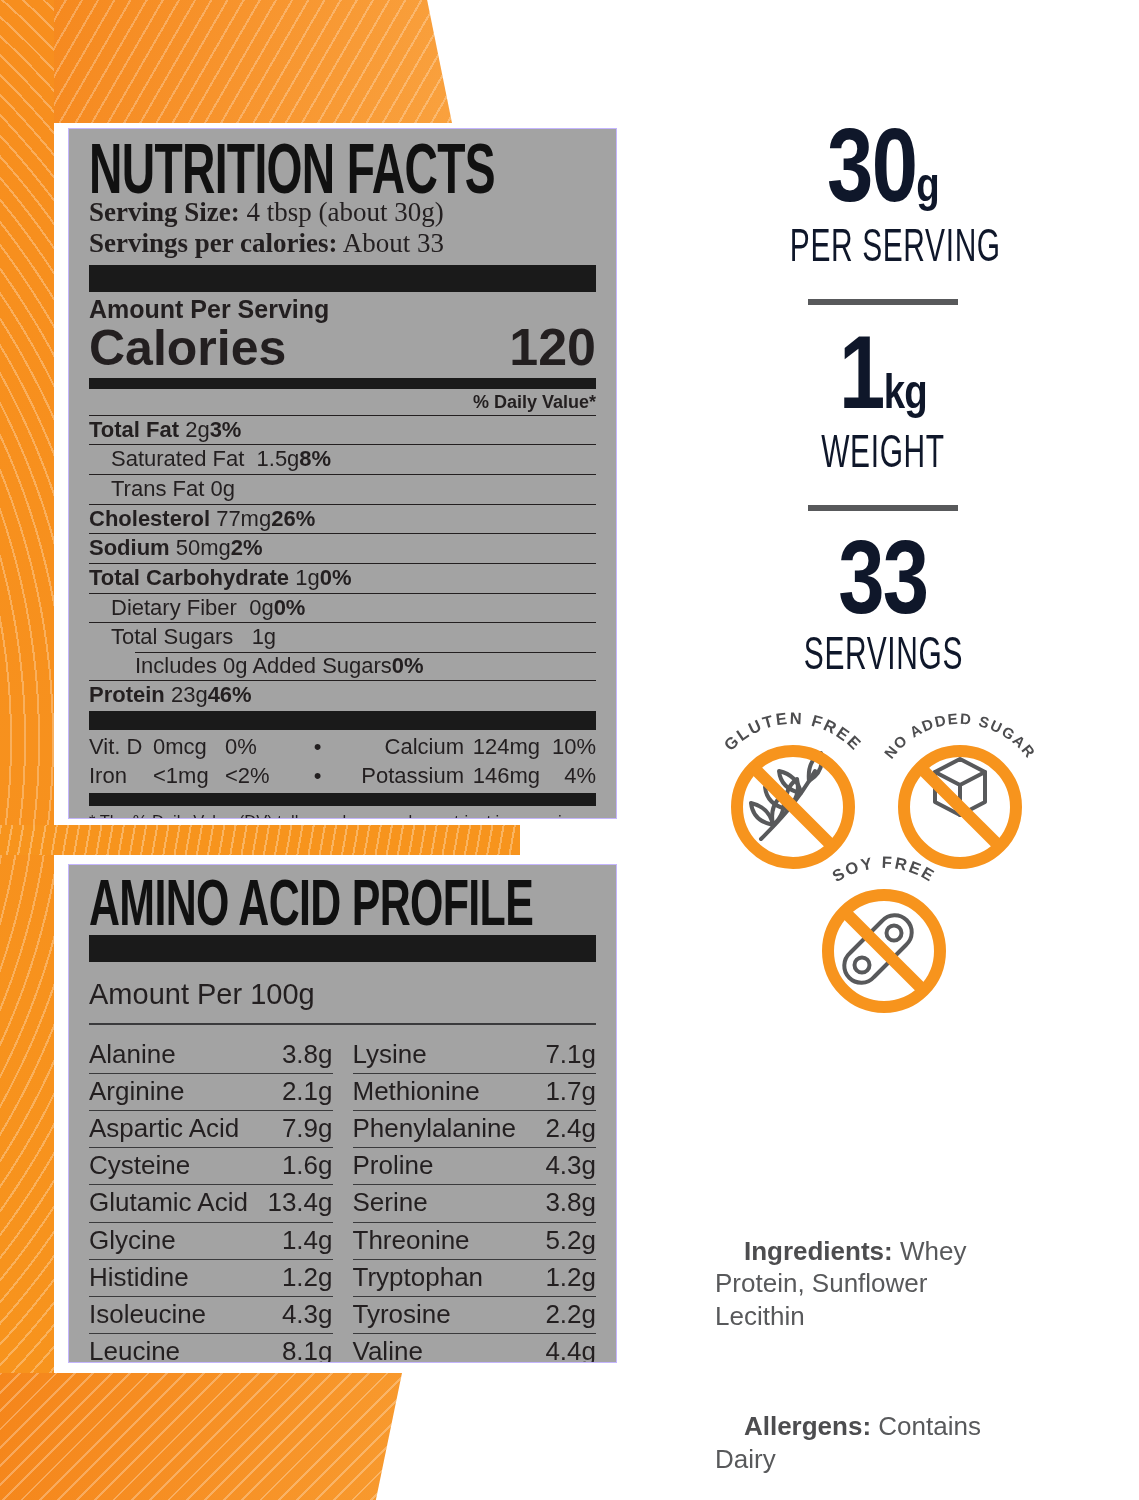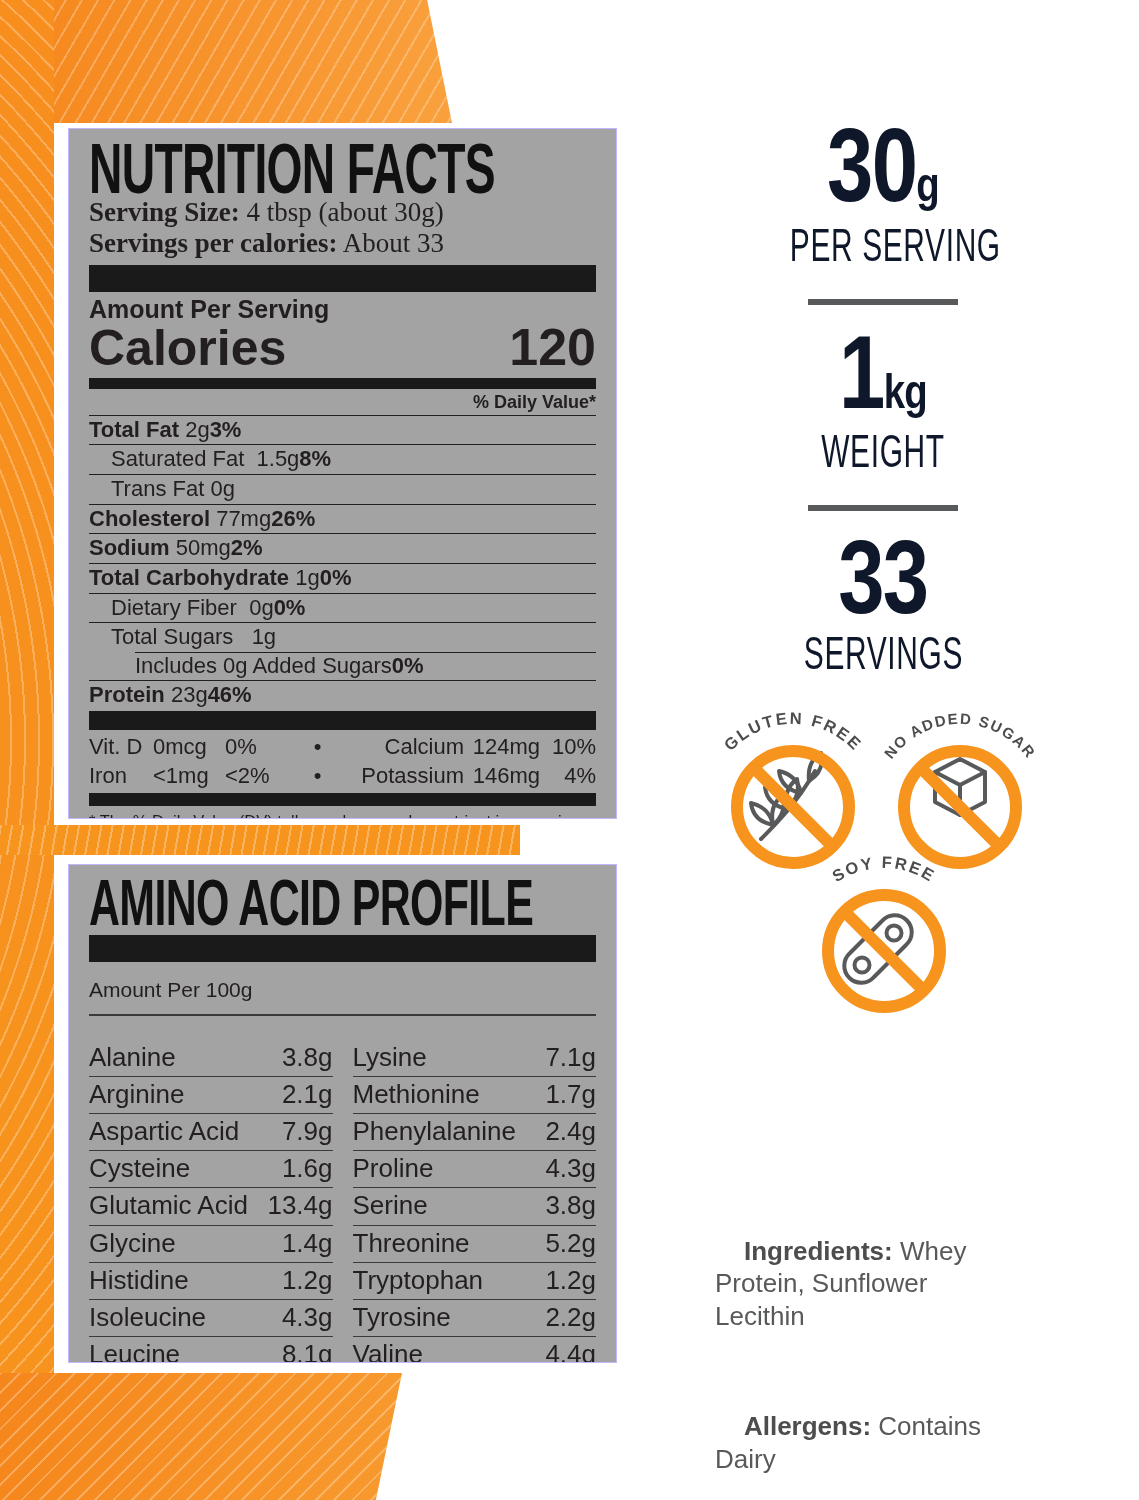--- a/index.html
+++ b/index.html
@@ -66,22 +66,22 @@
 
   .vrow{display:flex;font-size:22px;line-height:1.2;padding:1.5px 0;}
   .v1{width:64px;}.v2{width:72px;}.v3{width:64px;}
   .vb{flex:1;text-align:center;}
   .v4{width:118px;text-align:right;}
   .v5{width:76px;text-align:right;}
   .v6{flex:0 0 56px;text-align:right;}
 
   .footnote{font-size:16.5px;line-height:1.25;margin-top:5px;white-space:pre-wrap;}
 
-  .aa-sub{font-size:21px;padding:6px 0 12px;border-bottom:2px solid #3a3a3c;}
-  .aa-table{display:grid;grid-template-columns:1fr 1fr;column-gap:20px;margin-top:24px;}
+  .aa-sub{font-size:29px;padding:6px 0 12px;border-bottom:2px solid #3a3a3c;}
+  .aa-table{display:grid;grid-template-columns:1fr 1fr;column-gap:20px;margin-top:12px;}
   .arow{display:flex;justify-content:space-between;align-items:baseline;
         font-size:26px;line-height:1.12;padding:3px 0 4px;border-bottom:1.5px solid #3a3a3c;}
 
   
   .hl-col{left:733px;top:0;width:300px;height:1500px;z-index:1;color:#0f172a;}
   .hl-line{position:absolute;width:100%;text-align:center;}
   .sq-num{display:inline-block;transform:scaleX(.8);transform-origin:center top;white-space:nowrap;}
   .sq-lab{display:inline-block;transform:scaleX(.65);transform-origin:center top;white-space:nowrap;}
   .hl-num{font-weight:bold;font-size:104px;line-height:.78;letter-spacing:-2px;}
   .hl-unit{font-weight:bold;font-size:48px;letter-spacing:-1px;}

